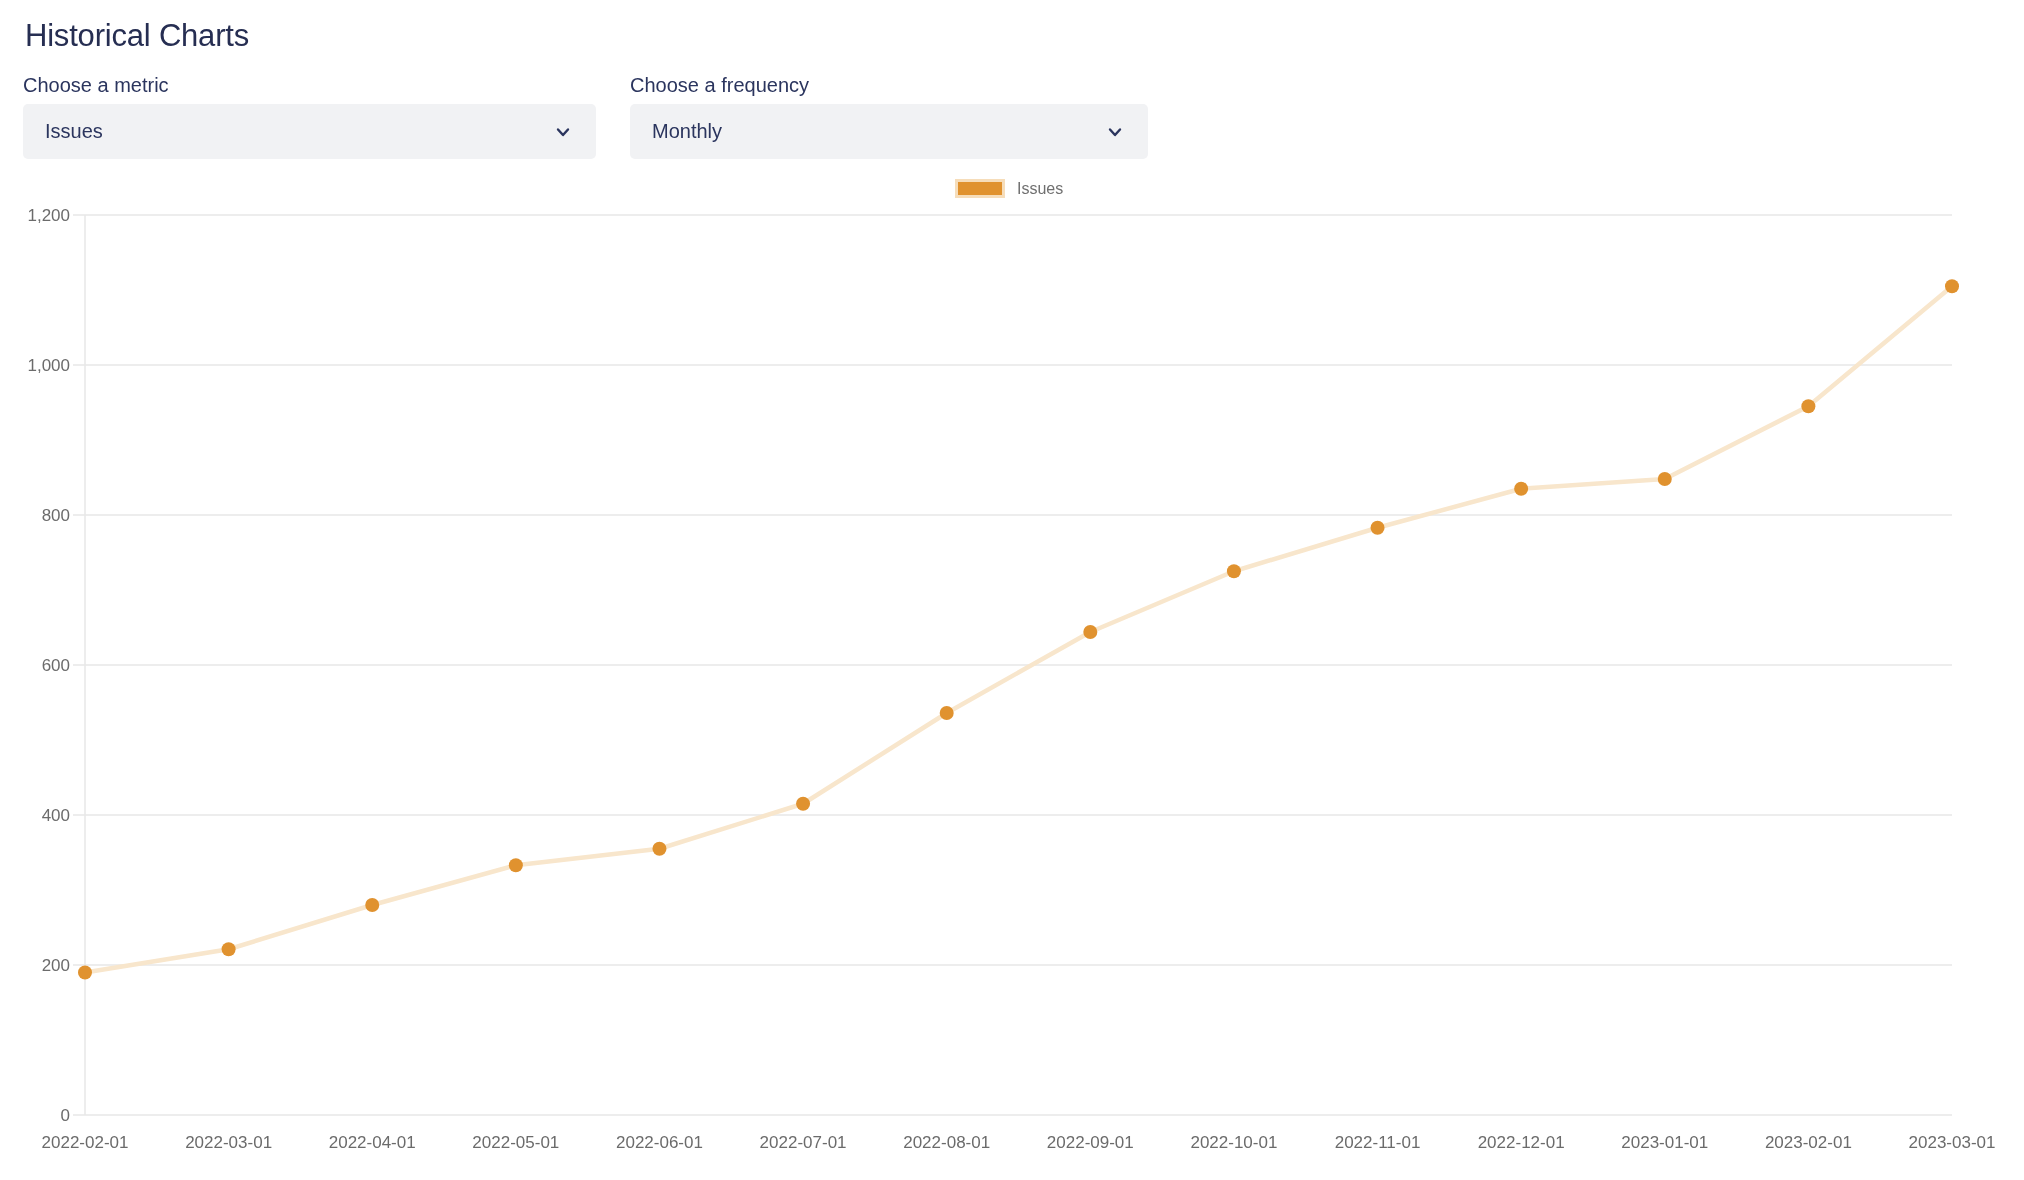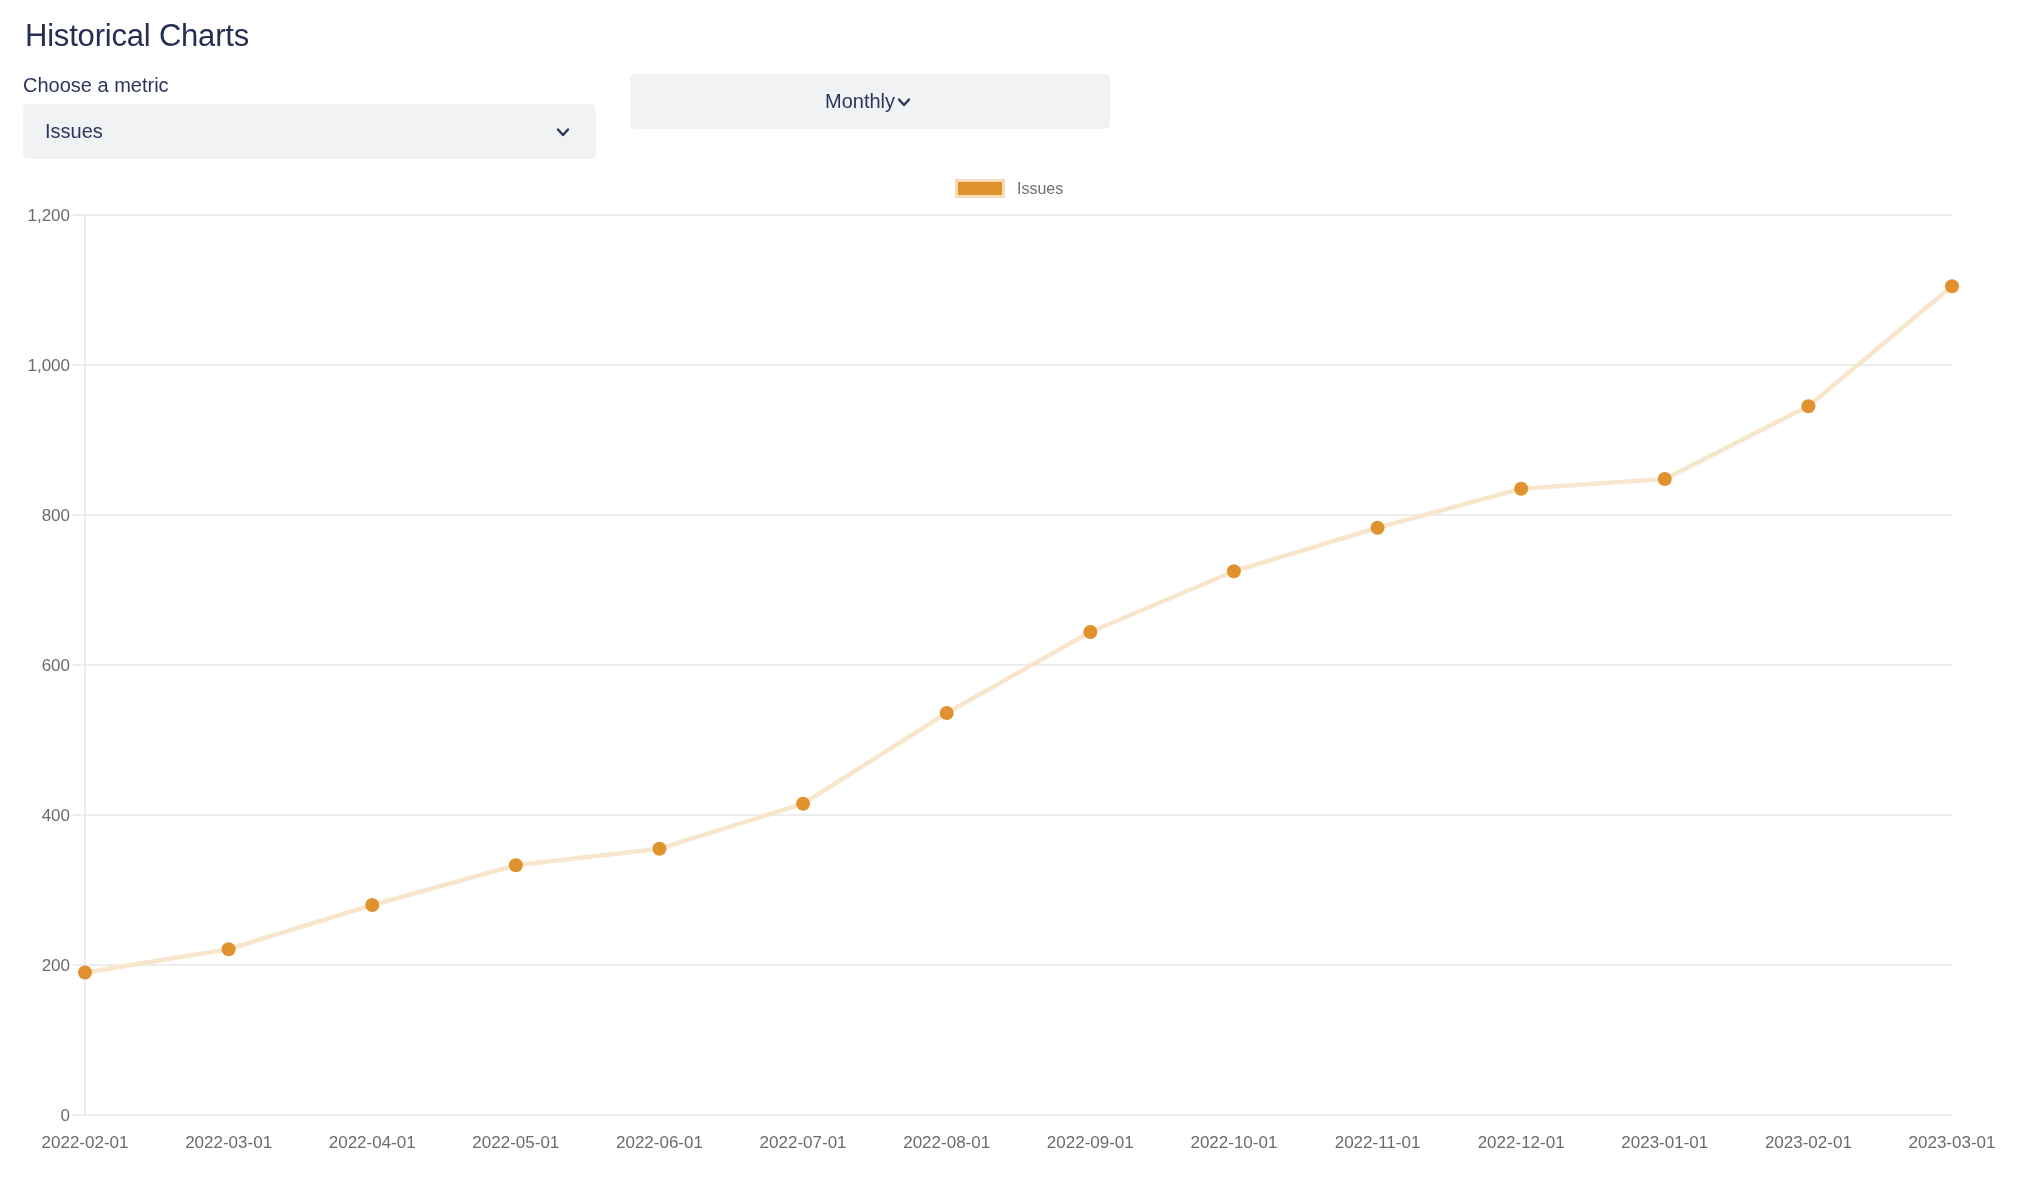--- a/index.html
+++ b/index.html
@@ -17,21 +17,21 @@
   .control-group.frequency { left: 630px; }
   .control-label {
     font-size: 20px; color: #2b355e; display: block; margin-bottom: 7px;
   }
   .select-box {
     height: 55px; background: #f1f2f4; border-radius: 5px;
     display: flex; align-items: center; justify-content: space-between;
     padding: 0 24px 0 22px; cursor: pointer;
   }
   .control-group.metric .select-box { width: 573px; }
-  .control-group.frequency .select-box { width: 480px; justify-content: center; }
+  .control-group.frequency .select-box { width: 518px; }
   .select-value { font-size: 20px; color: #2b355e; }
   .chevron-down { width: 18px; height: 18px; flex: 0 0 auto; }
 
   .legend {
     position: absolute; left: 955px; top: 179px;
     display: flex; align-items: center;
   }
   .legend-swatch {
     width: 50px; height: 19px; background: #e0922f;
     border: 3px solid #f6ddba;
@@ -50,20 +50,21 @@
   <span class="control-label">Choose a metric</span>
   <div class="select-box">
     <span class="select-value">Issues</span>
     <svg class="chevron-down" viewBox="0 0 18 18">
       <path d="M4 6.5 L9 12 L14 6.5" fill="none" stroke="#2b355e" stroke-width="2.4" stroke-linecap="round" stroke-linejoin="round"></path>
     </svg>
   </div>
 </div>
 
 <div class="control-group frequency">
+  <span class="control-label">Choose a frequency</span>
   <div class="select-box">
     <span class="select-value">Monthly</span>
     <svg class="chevron-down" viewBox="0 0 18 18">
       <path d="M4 6.5 L9 12 L14 6.5" fill="none" stroke="#2b355e" stroke-width="2.4" stroke-linecap="round" stroke-linejoin="round"></path>
     </svg>
   </div>
 </div>
 
 <div class="legend">
   <span class="legend-swatch"></span>

